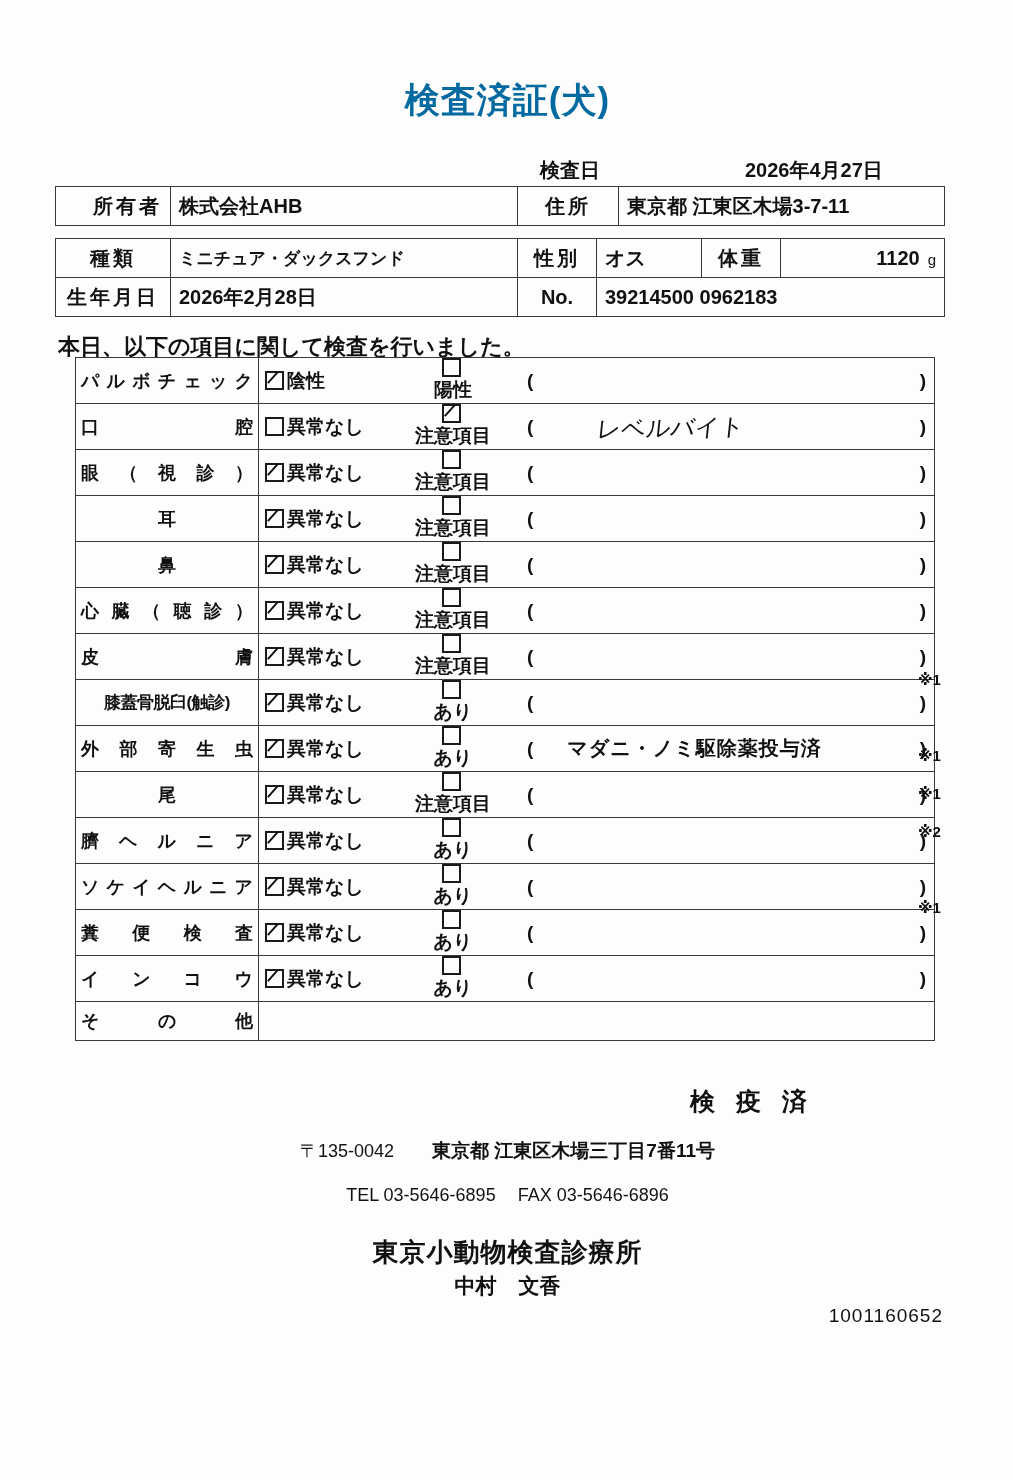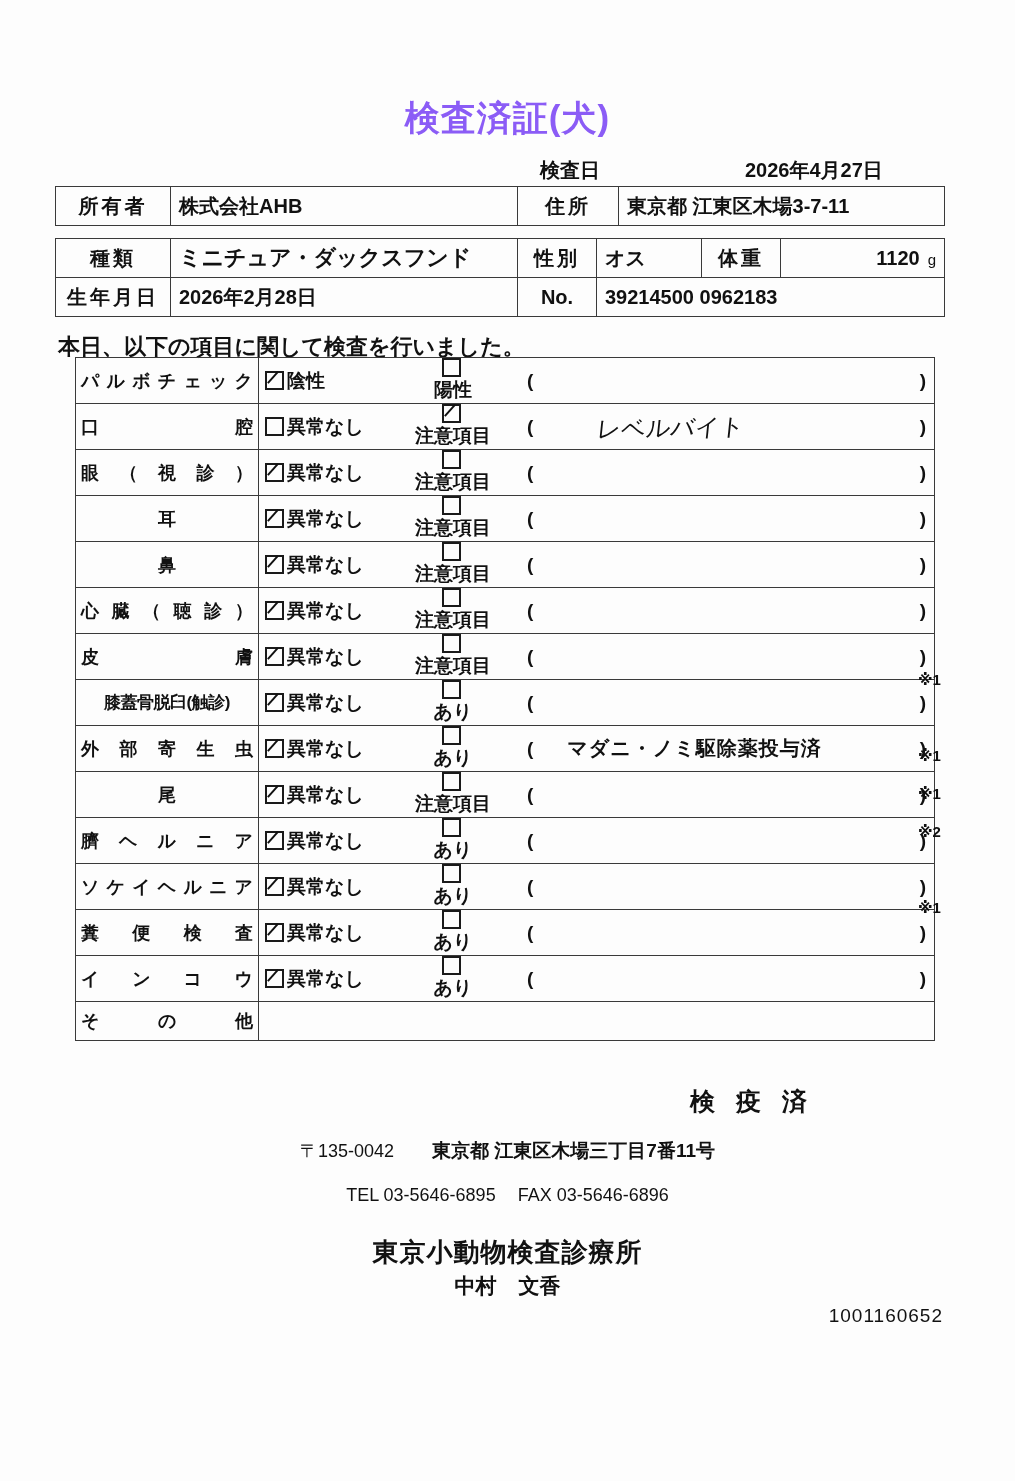--- a/index.html
+++ b/index.html
@@ -10,24 +10,24 @@
     color:#111;
     position:relative;
     overflow:hidden;
   }
   .page{
     position:absolute;inset:0;
     background:#fdfdfd;
   }
   
   .title{
-    position:absolute;left:0;top:95px;width:1015px;
+    position:absolute;left:0;top:77px;width:1015px;
     text-align:center;
     font-size:35px;font-weight:700;letter-spacing:1px;
-    color:#8b5cf6;
+    color:#0369a1;
   }
   
   .examdate-row{
     position:absolute;left:55px;top:157px;width:890px;
     display:flex;justify-content:flex-end;align-items:baseline;
     font-size:20px;font-weight:700;
   }
   .examdate-label{margin-right:145px;}
   .examdate-val{min-width:200px;text-align:left;}
 
@@ -42,21 +42,21 @@
     height:38px;
     vertical-align:middle;
     white-space:nowrap;
   }
   .owner-tbl{left:55px;top:186px;width:890px;}
   .lbl{
     text-align:center;font-weight:700;
     letter-spacing:3px;
   }
   .val{font-weight:700;}
-  .val-sm{font-weight:700;font-size:22px;letter-spacing:0px;}
+  .val-sm{font-weight:700;font-size:17px;letter-spacing:0px;}
   .animal-tbl{left:55px;top:238px;width:890px;}
   .wt-cell{text-align:right;font-weight:700;padding-right:10px;}
   .wt-unit{font-size:15px;font-weight:400;margin-left:8px;}
 
   
   .intro{
     position:absolute;left:58px;top:332px;
     font-size:22px;font-weight:700;
   }
 
@@ -170,21 +170,21 @@
   <div class="title">検査済証(犬)</div>
 
   <div class="examdate-row">
     <span class="examdate-label">検査日</span>
     <span class="examdate-val">2026年4月27日</span>
   </div>
 
   <table class="hdr owner-tbl">
     <tbody>
         <tr>
-      <td class="lbl" style="width:98px;">所有者</td>
+      <td class="lbl" style="width:98px;text-align:right;">所有者</td>
       <td class="val" style="width:330px;">株式会社AHB</td>
       <td class="lbl" style="width:84px;">住所</td>
       <td class="val">東京都 江東区木場3-7-11</td>
     </tr>
   </tbody>
     </table>
 
   <table class="hdr animal-tbl">
     <tbody>
         <tr>

